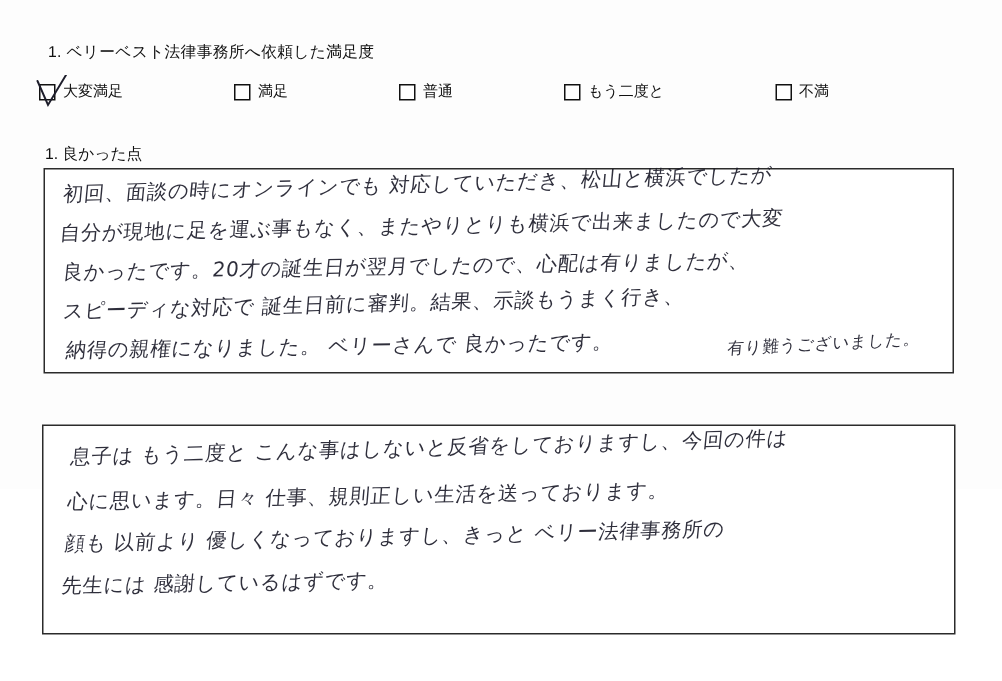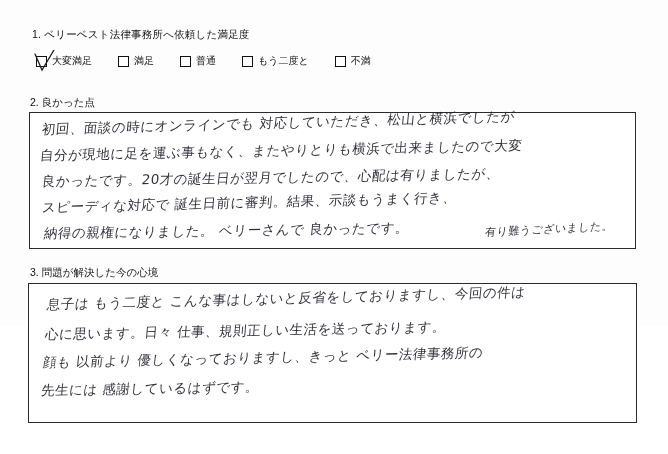--- a/index.html
+++ b/index.html
@@ -25,24 +25,25 @@
     position: absolute;
     left: 32px;
     top: 28px;
     font-size: 10.5px;
     color: #111;
     letter-spacing: 0.2px;
     white-space: nowrap;
   }
   .choices {
     position: absolute;
-    left: 36px;
+    left: 26px;
     top: 54px;
     display: flex;
     align-items: flex-start;
+    gap: 48px;
   }
   .choice {
     display: flex;
     align-items: center;
     margin-right: 26px;
     position: relative;
   }
   .box {
     width: 11px;
     height: 11px;
@@ -165,33 +166,32 @@
       <span class="choice-label">もう二度と</span>
     </div>
 
     <div class="choice">
       <span class="box"></span>
       <span class="choice-label">不満</span>
     </div>
 
   </div>
 
-  <div class="q2-title">2. 良かった点</div>
+  <div class="q2-title">1. 良かった点</div>
   <div class="answer-box-1">
     <div class="hand">
       <div class="hand-line hw1">初回、面談の時にオンラインでも 対応していただき、松山と横浜でしたが</div>
       <div class="hand-line hw2">自分が現地に足を運ぶ事もなく、またやりとりも横浜で出来ましたので大変</div>
       <div class="hand-line hw3">良かったです。20才の誕生日が翌月でしたので、心配は有りましたが、</div>
       <div class="hand-line hw4">スピーディな対応で 誕生日前に審判。結果、示談もうまく行き、</div>
       <div class="hand-line hw5">納得の親権になりました。 ベリーさんで 良かったです。</div>
       <div class="hand-line hw-sig">有り難うございました。</div>
     </div>
   </div>
 
-  <div class="q3-title">3. 問題が解決した今の心境</div>
   <div class="answer-box-2">
     <div class="hand">
       <div class="hand-line hb1">息子は もう二度と こんな事はしないと反省をしておりますし、今回の件は</div>
       <div class="hand-line hb2">心に思います。日々 仕事、規則正しい生活を送っております。</div>
       <div class="hand-line hb3">顔も 以前より 優しくなっておりますし、きっと ベリー法律事務所の</div>
       <div class="hand-line hb4">先生には 感謝しているはずです。</div>
     </div>
   </div>
 
 </div>

